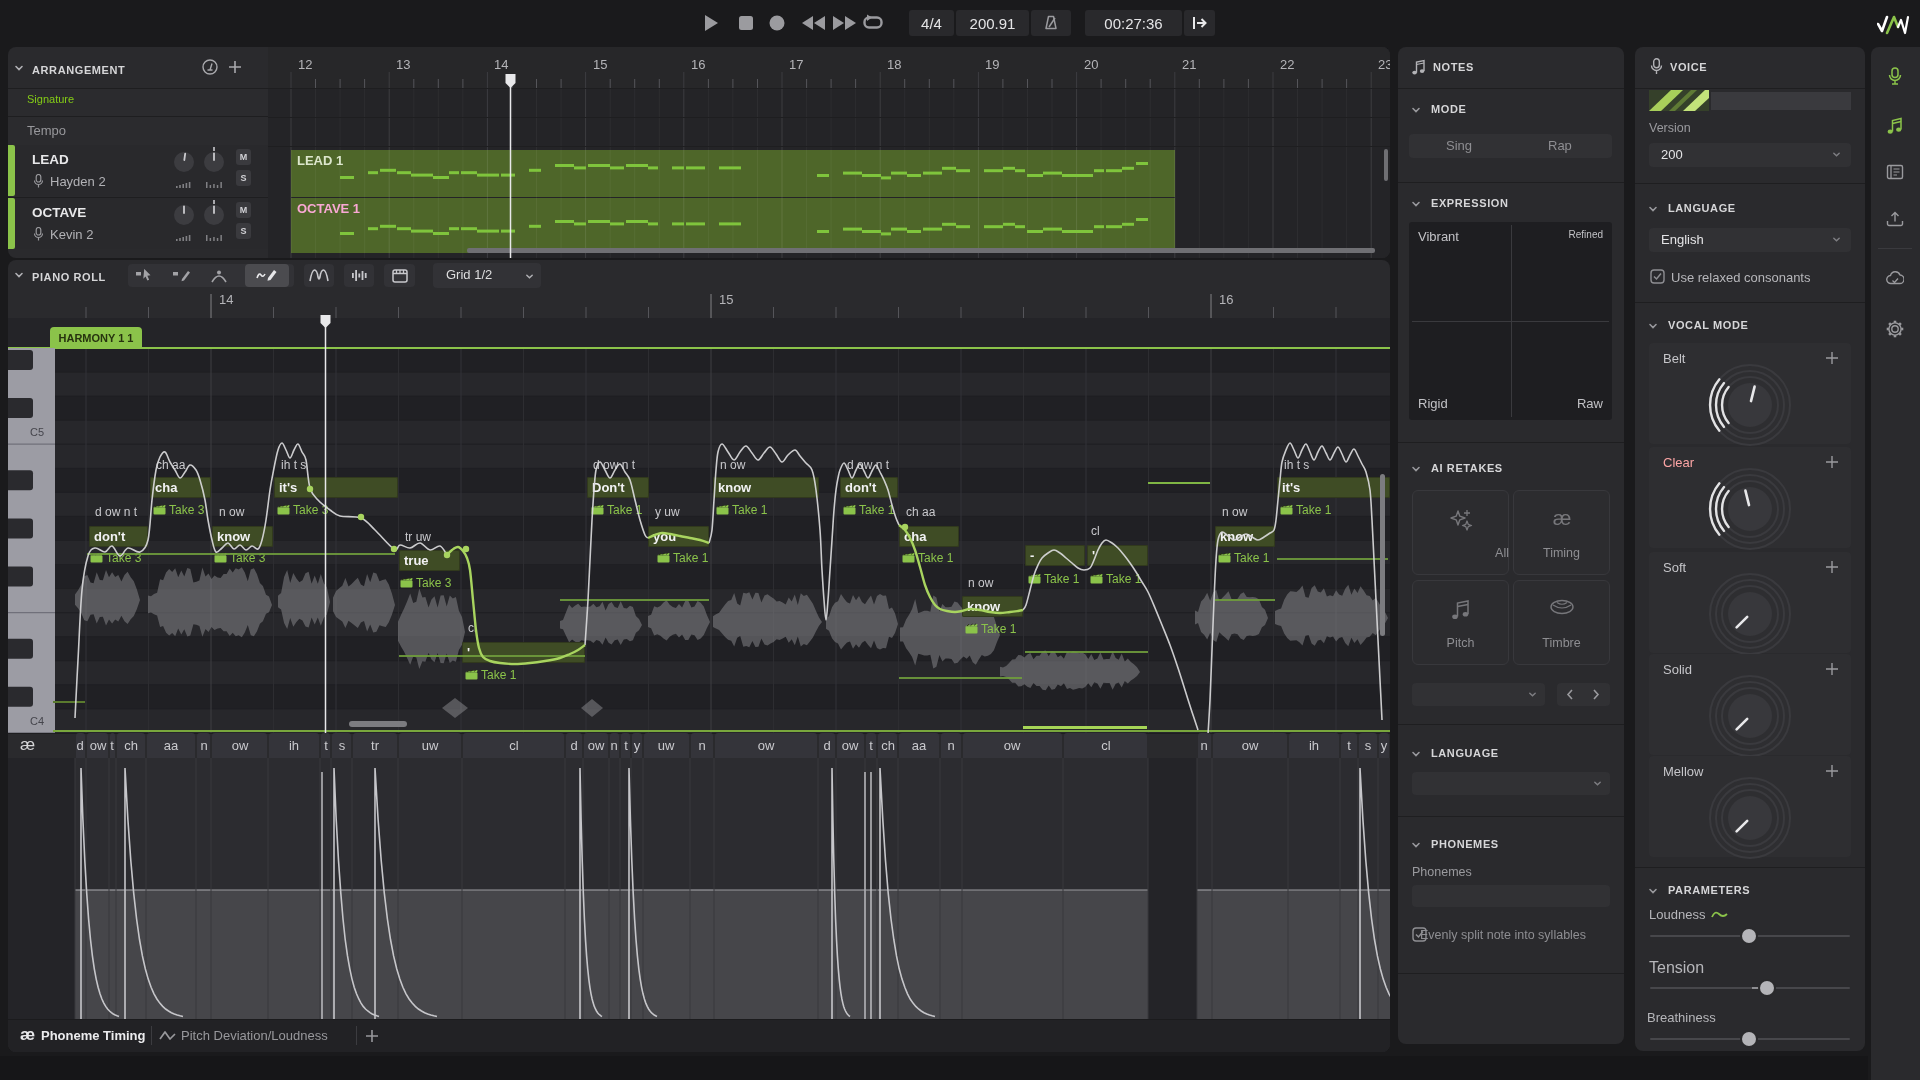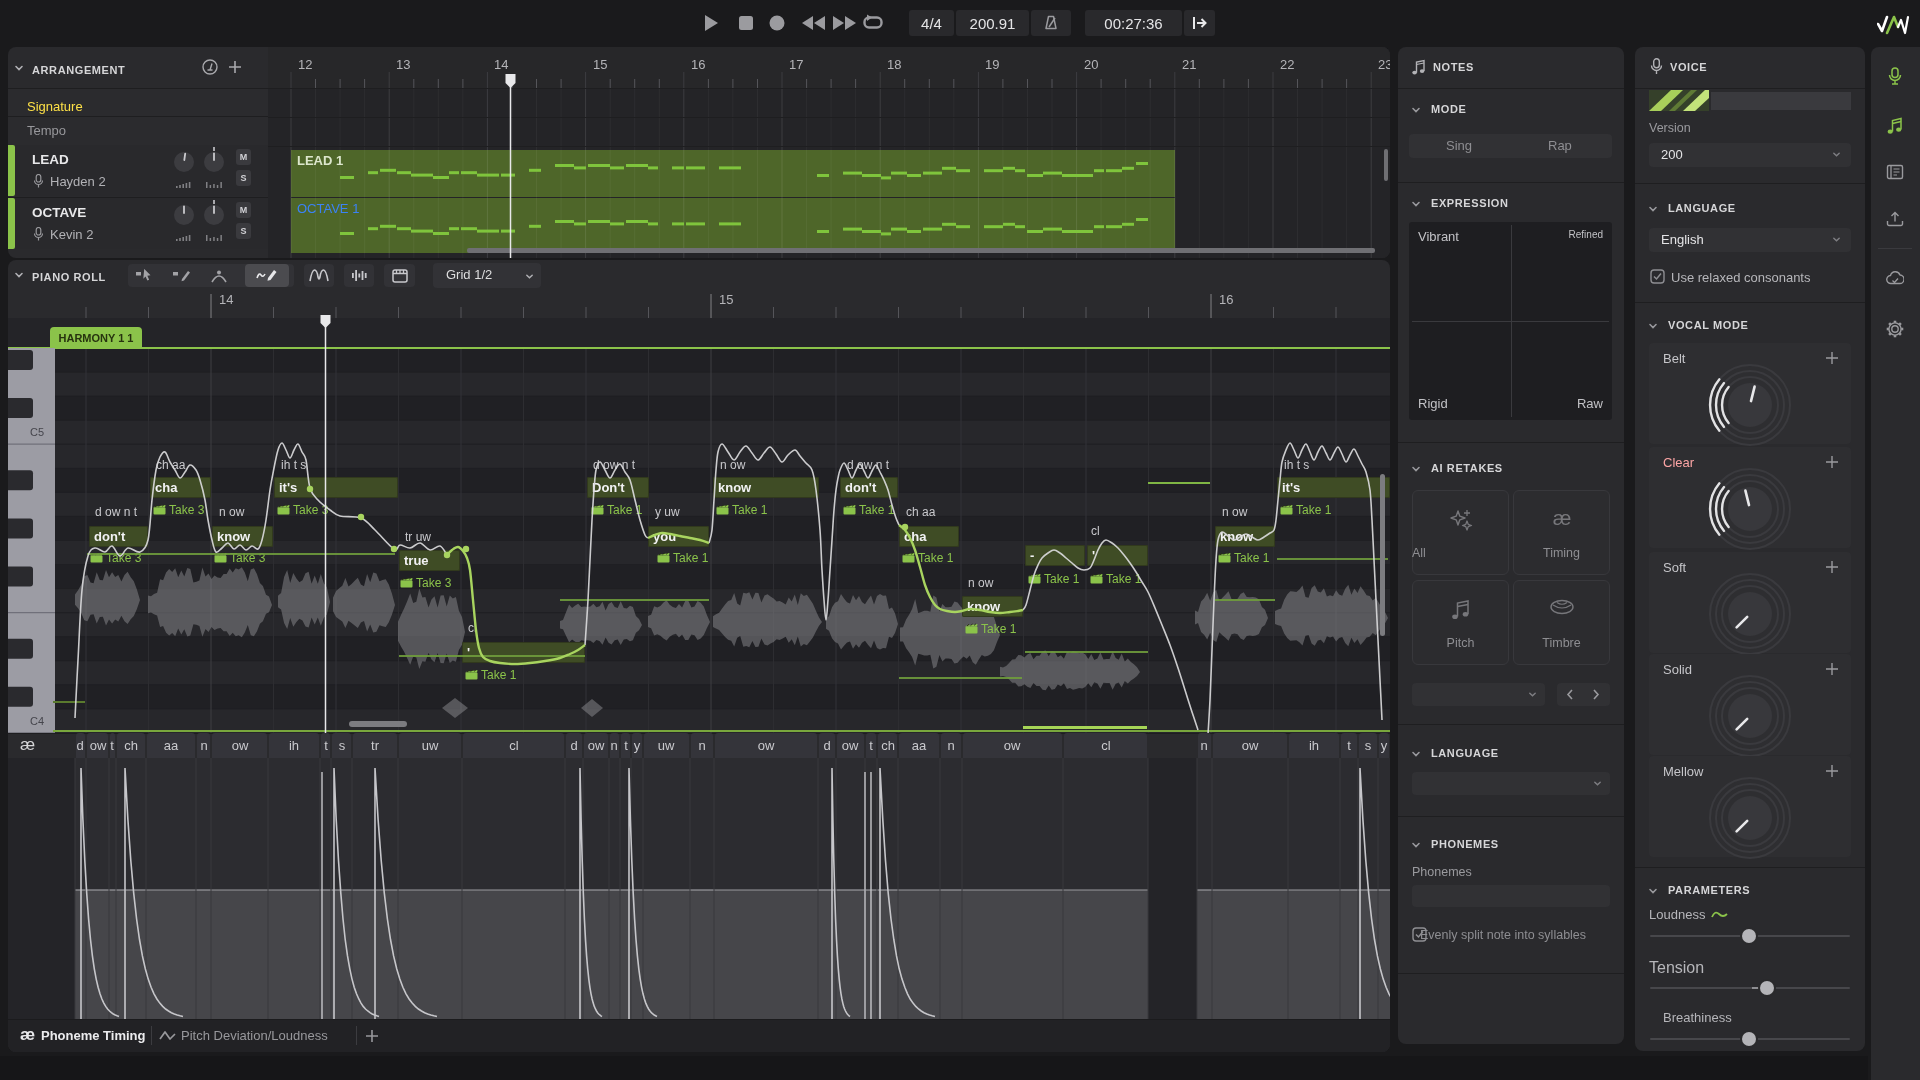--- a/index.html
+++ b/index.html
@@ -132,21 +132,21 @@
       <text x="423" y="22" fill="#b4b4b8" font-size="13" font-family="Liberation Sans">16</text>
       <text x="521" y="22" fill="#b4b4b8" font-size="13" font-family="Liberation Sans">17</text>
       <text x="619" y="22" fill="#b4b4b8" font-size="13" font-family="Liberation Sans">18</text>
       <text x="717" y="22" fill="#b4b4b8" font-size="13" font-family="Liberation Sans">19</text>
       <text x="816" y="22" fill="#b4b4b8" font-size="13" font-family="Liberation Sans">20</text>
       <text x="914" y="22" fill="#b4b4b8" font-size="13" font-family="Liberation Sans">21</text>
       <text x="1012" y="22" fill="#b4b4b8" font-size="13" font-family="Liberation Sans">22</text>
       <text x="1110" y="22" fill="#b4b4b8" font-size="13" font-family="Liberation Sans">23</text>
     </svg>
     <div style="position:absolute;left:0px;top:41px;width:260px;height:29px;background:#2b2b2e;border-bottom:1px solid #1e1e20;border-top:1px solid #1e1e20;">
-      <span style="position:absolute;left:19px;top:10px;font-size:13px;color:#fde047">Signature</span>
+      <span style="position:absolute;left:19px;top:4px;font-size:11px;color:#84cc16">Signature</span>
     </div>
     <div style="position:absolute;left:0px;top:70px;width:260px;height:29px;background:#2b2b2e;border-bottom:1px solid #1e1e20;">
       <span style="position:absolute;left:19px;top:6px;font-size:13px;color:#98989c">Tempo</span>
     </div>
     <div style="position:absolute;left:260px;top:41px;width:1122px;height:0px;border-top:1px solid #1e1e20;"></div>
     <div style="position:absolute;left:260px;top:70px;width:1122px;height:0px;border-top:1px solid #1e1e20;"></div>
     <div style="position:absolute;left:260px;top:99px;width:1122px;height:0px;border-top:1px solid #1e1e20;"></div>
     <div style="position:absolute;left:0px;top:98px;width:260px;height:51px;background:#29292c;"></div>
     <div style="position:absolute;left:0px;top:98px;width:7px;height:51px;background:#8bc34a;border-radius:0 2px 2px 0;"></div>
     <span style="position:absolute;left:24px;top:105px;font-size:13.5px;font-weight:bold;color:#e8e8ea">LEAD</span>
@@ -278,21 +278,21 @@
       <rect x="736.0" y="24.0" width="16.0" height="3" fill="#7fc43c"></rect>
       <rect x="752.0" y="21.6" width="19.0" height="3" fill="#7fc43c"></rect>
       <rect x="771.0" y="24.0" width="19.0" height="3" fill="#7fc43c"></rect>
       <rect x="790.0" y="24.0" width="12.0" height="3" fill="#7fc43c"></rect>
       <rect x="803.0" y="19.2" width="10.0" height="3" fill="#7fc43c"></rect>
       <rect x="815.0" y="19.2" width="16.0" height="3" fill="#7fc43c"></rect>
       <rect x="831.0" y="16.8" width="12.0" height="3" fill="#7fc43c"></rect>
       <rect x="845.0" y="12.0" width="12.0" height="3" fill="#7fc43c"></rect>
     </svg>
     <div style="position:absolute;left:283px;top:151px;width:884px;height:55px;background:#4e6629;"></div>
-    <span style="position:absolute;left:289px;top:154px;font-size:13px;font-weight:normal;color:#3b82f6">OCTAVE 1</span>
+    <span style="position:absolute;left:289px;top:154px;font-size:13px;font-weight:bold;color:#f9a8d4">OCTAVE 1</span>
     <svg style="position:absolute;left:283px;top:151px" width="884" height="55" viewBox="0 0 884 55">
       <line x1="0.0" y1="0" x2="0.0" y2="55" stroke="#ffffff" stroke-opacity="0.1" stroke-width="1"></line>
       <line x1="24.6" y1="0" x2="24.6" y2="55" stroke="#ffffff" stroke-opacity="0.05" stroke-width="1"></line>
       <line x1="49.1" y1="0" x2="49.1" y2="55" stroke="#ffffff" stroke-opacity="0.05" stroke-width="1"></line>
       <line x1="73.7" y1="0" x2="73.7" y2="55" stroke="#ffffff" stroke-opacity="0.05" stroke-width="1"></line>
       <line x1="98.2" y1="0" x2="98.2" y2="55" stroke="#ffffff" stroke-opacity="0.1" stroke-width="1"></line>
       <line x1="122.8" y1="0" x2="122.8" y2="55" stroke="#ffffff" stroke-opacity="0.05" stroke-width="1"></line>
       <line x1="147.3" y1="0" x2="147.3" y2="55" stroke="#ffffff" stroke-opacity="0.05" stroke-width="1"></line>
       <line x1="171.9" y1="0" x2="171.9" y2="55" stroke="#ffffff" stroke-opacity="0.05" stroke-width="1"></line>
       <line x1="196.4" y1="0" x2="196.4" y2="55" stroke="#ffffff" stroke-opacity="0.1" stroke-width="1"></line>
@@ -984,21 +984,21 @@
     </svg>
     <span class="hdr" style="position:absolute;left:33px;top:415px">AI RETAKES</span>
     <div style="position:absolute;left:14px;top:443px;width:97px;height:85px;background:#2c2c2f;border:1px solid #38383c;border-radius:6px;"></div>
     <div style="position:absolute;left:14px;top:461px;width:97px;height:30px;display:flex;justify-content:center;">
       <svg width="26" height="26" viewBox="0 0 26 26">
         <path d="M10 3 L11.8 8.2 L17 10 L11.8 11.8 L10 17 L8.2 11.8 L3 10 L8.2 8.2 Z" stroke="#77777b" stroke-width="1.4" fill="none" stroke-linejoin="round"></path>
         <path d="M19 13 L20.2 16.3 L23.5 17.5 L20.2 18.7 L19 22 L17.8 18.7 L14.5 17.5 L17.8 16.3 Z" stroke="#77777b" stroke-width="1.3" fill="none" stroke-linejoin="round"></path>
         <path d="M19 2 V8 M16 5 H22" stroke="#77777b" stroke-width="1.3"></path>
       </svg>
     </div>
-    <span style="position:absolute;left:14px;top:499px;width:97px;text-align:left;font-size:12.5px;color:#8e8e92">All</span>
+    <span style="position:absolute;left:14px;top:499px;width:97px;text-align:right;font-size:12.5px;color:#8e8e92">All</span>
     <div style="position:absolute;left:115px;top:443px;width:97px;height:85px;background:#2c2c2f;border:1px solid #38383c;border-radius:6px;"></div>
     <div style="position:absolute;left:115px;top:461px;width:97px;height:30px;display:flex;justify-content:center;">
       <svg width="30" height="22" viewBox="0 0 30 22">
         <text x="15" y="17" font-size="21" fill="#77777b" text-anchor="middle" font-family="Liberation Sans">æ</text>
       </svg>
     </div>
     <span style="position:absolute;left:115px;top:499px;width:97px;text-align:center;font-size:12.5px;color:#8e8e92">Timing</span>
     <div style="position:absolute;left:14px;top:533px;width:97px;height:85px;background:#2c2c2f;border:1px solid #38383c;border-radius:6px;"></div>
     <div style="position:absolute;left:14px;top:551px;width:97px;height:30px;display:flex;justify-content:center;">
       <svg width="24" height="24" viewBox="0 0 24 24">
@@ -1166,21 +1166,21 @@
     <span style="position:absolute;left:14px;top:860px;font-size:13px;color:#b6b6ba">Loudness</span>
     <svg style="position:absolute;left:76px;top:862px" width="18" height="12" viewBox="0 0 18 12">
       <path d="M1 8 Q4 1 8 5 T16 5" stroke="#8bc34a" stroke-width="1.8" fill="none"></path>
     </svg>
     <div style="position:absolute;left:15px;top:888px;width:200px;height:2px;background:#47474b;border-radius:1px;"></div>
     <div style="position:absolute;left:107px;top:882px;width:14px;height:14px;background:#b4b4b8;border-radius:50%;box-shadow:0 0 0 2px #2a2a2c;"></div>
     <span style="position:absolute;left:14px;top:912px;font-size:16px;color:#b6b6ba">Tension</span>
     <div style="position:absolute;left:15px;top:940px;width:200px;height:2px;background:#47474b;border-radius:1px;"></div>
     <div style="position:absolute;left:117px;top:940px;width:15px;height:2px;background:#8e8e92;"></div>
     <div style="position:absolute;left:125px;top:934px;width:14px;height:14px;background:#b4b4b8;border-radius:50%;box-shadow:0 0 0 2px #2a2a2c;"></div>
-    <span style="position:absolute;left:28px;top:963px;font-size:13px;color:#b6b6ba">Breathiness</span>
+    <span style="position:absolute;left:12px;top:963px;font-size:13px;color:#b6b6ba">Breathiness</span>
     <div style="position:absolute;left:15px;top:991px;width:200px;height:2px;background:#47474b;border-radius:1px;"></div>
     <div style="position:absolute;left:107px;top:985px;width:14px;height:14px;background:#b4b4b8;border-radius:50%;box-shadow:0 0 0 2px #2a2a2c;"></div>
   </div>
 <div class="panel" style="left:1871px;top:47px;width:49px;height:1033px;border-radius:8px 0 0 0;"></div>
 <svg style="position:absolute;left:1877px;top:15px" width="33" height="20" viewBox="0 0 33 20">
     <path d="M1 9 L5 16 L10 2" stroke="#ffffff" stroke-width="2.6" fill="none" stroke-linejoin="round" stroke-linecap="round"></path>
     <path d="M10 18 L17 2 L21 12" stroke="#8bc34a" stroke-width="2.6" fill="none" stroke-linejoin="round" stroke-linecap="round"></path>
     <path d="M21 12 L24 5 L28 18 L31 2" stroke="#ffffff" stroke-width="2.2" fill="none" stroke-linejoin="round" stroke-linecap="round"></path>
   </svg>
 <svg style="position:absolute;left:1886px;top:67px" width="18" height="18" viewBox="0 0 18 18">

